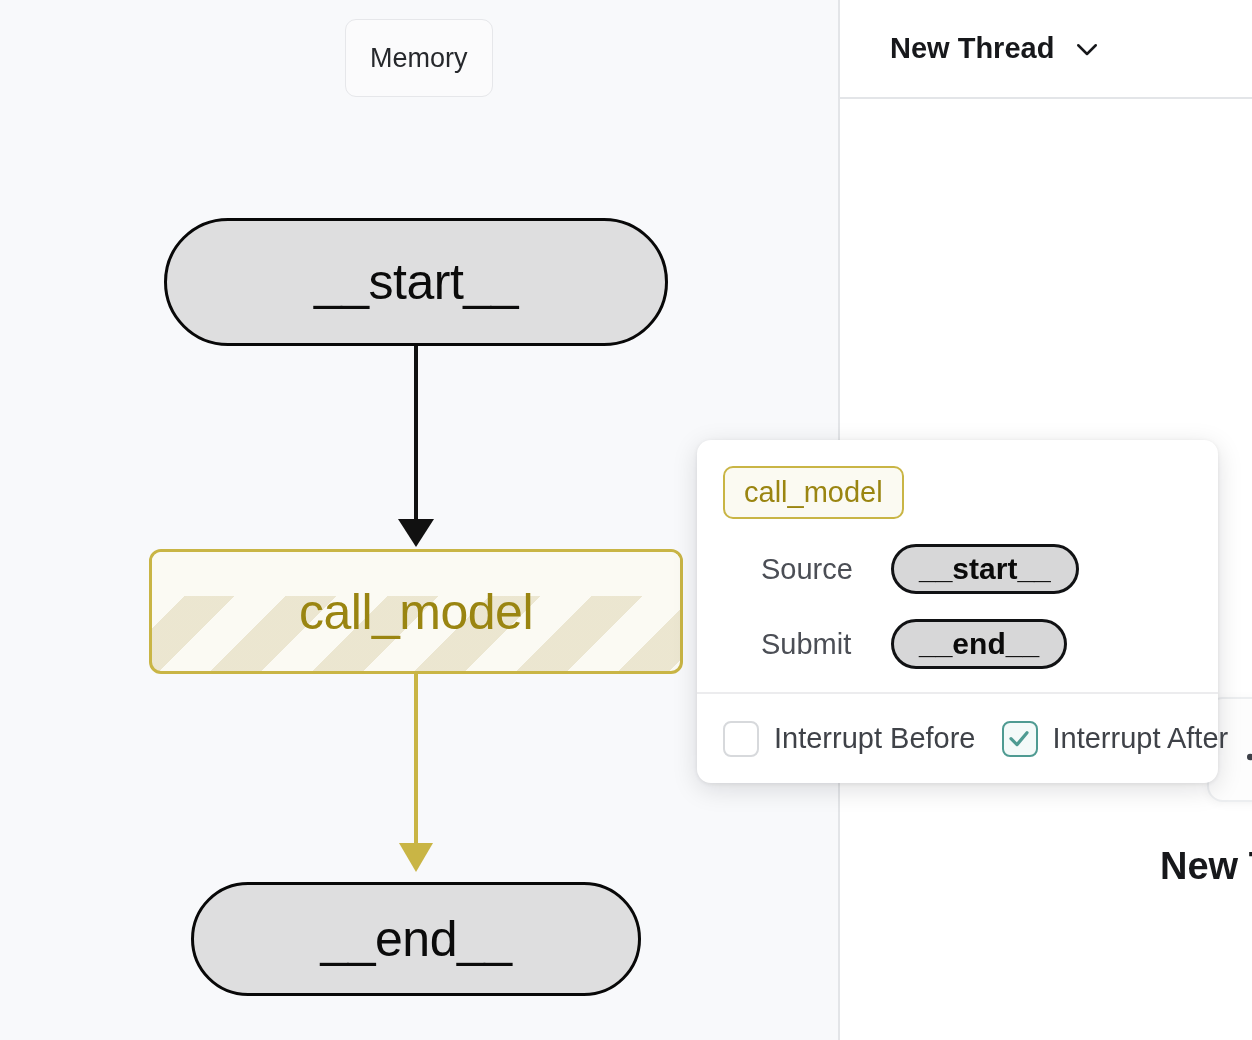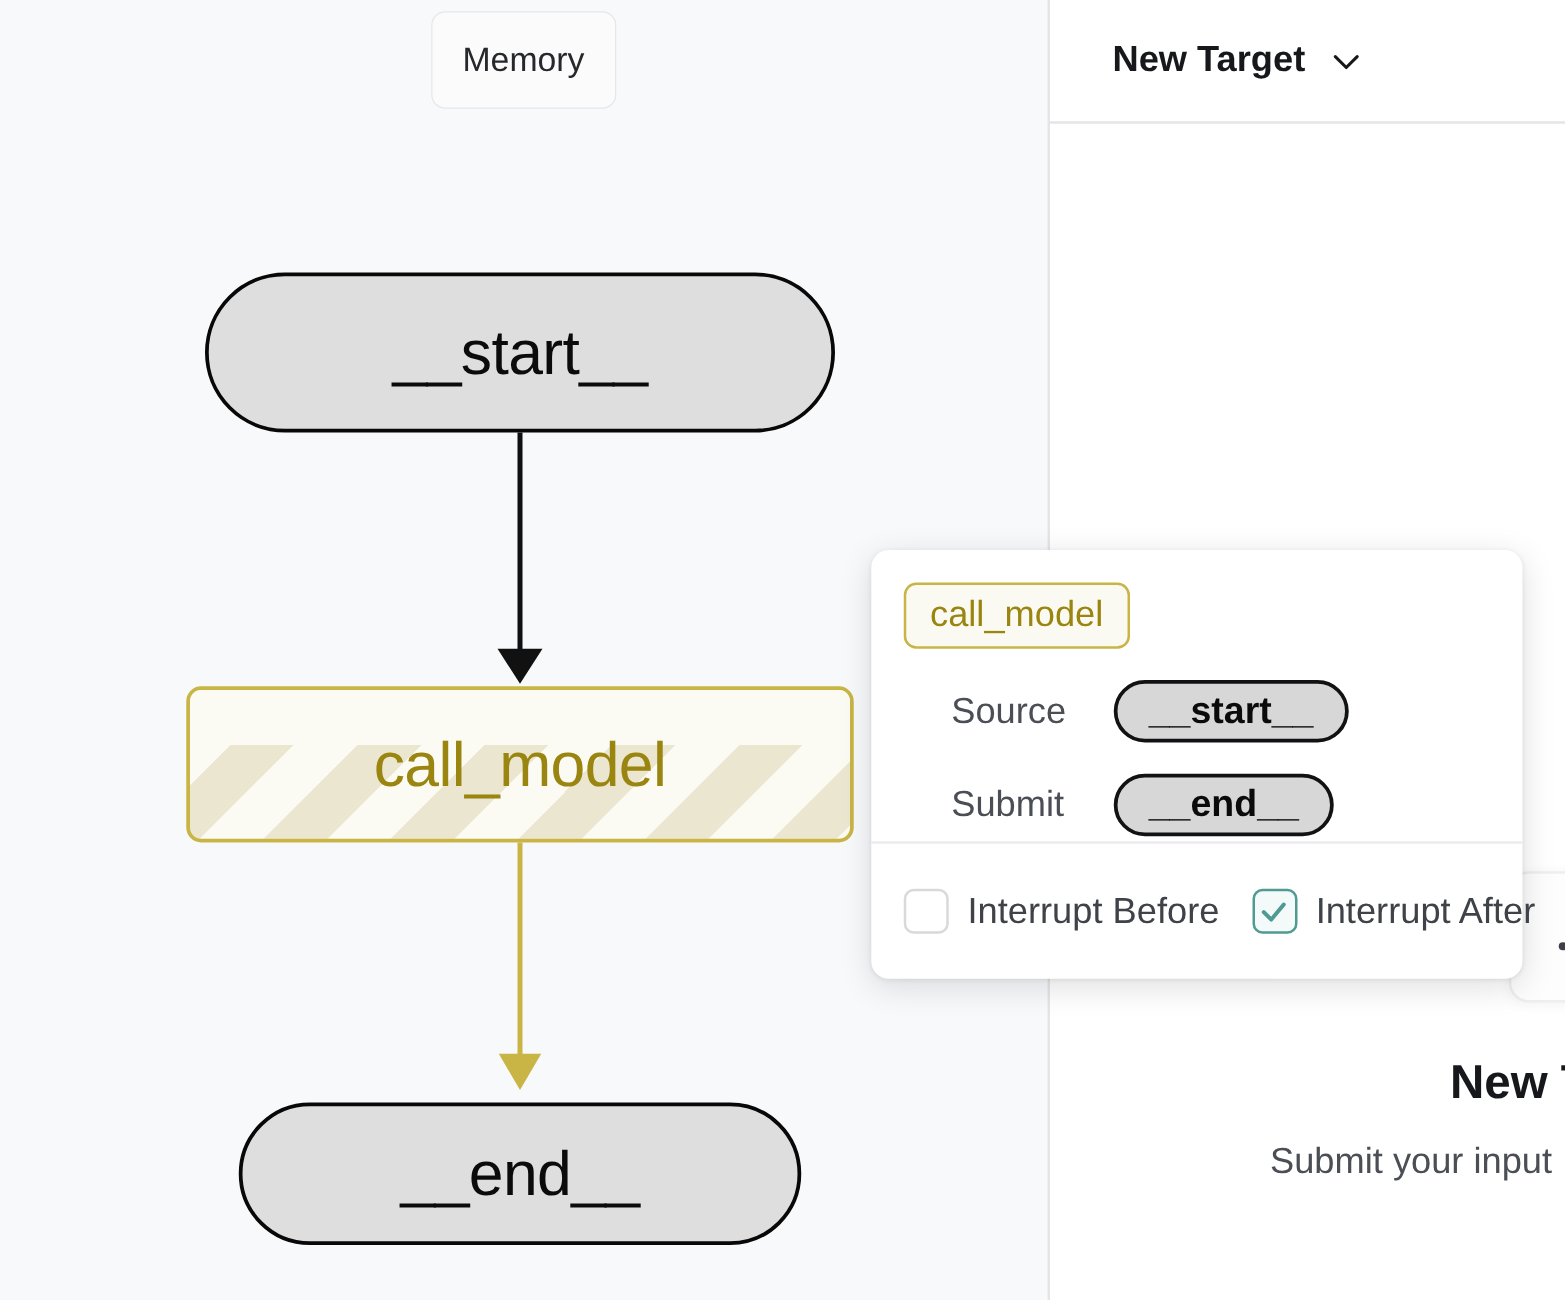--- a/index.html
+++ b/index.html
@@ -23,21 +23,21 @@
   .pane-divider {
     position: absolute;
     left: 838px; top: 0;
     width: 2px; height: 1040px;
     background: #e3e5e8;
   }
 
   
   .toolbar {
     position: absolute;
-    left: 345px; top: 9px;
+    left: 345px; top: 19px;
     display: flex;
     gap: 29px;
     align-items: flex-start;
   }
   .tb-btn {
     background: #fbfbfc;
     border: 1px solid #e6e7ea;
     border-radius: 11px;
     height: 78px;
     display: flex;
@@ -218,21 +218,21 @@
     color: #0b0b0b;
     font-size: 30px;
     font-weight: bold;
     cursor: pointer;
     white-space: nowrap;
   }
 
   .popup-footer {
     position: absolute;
     left: 0; bottom: 0;
-    width: 100%; height: 110px;
+    width: 100%; height: 91px;
     border-top: 2px solid #ececee;
     display: flex;
     align-items: center;
     padding-left: 26px;
     gap: 18px;
   }
   .cbx-wrap { display: flex; align-items: center; gap: 15px; cursor: pointer; }
   .cbx {
     width: 36px; height: 36px;
     border: 2px solid #d7d9dc;
@@ -278,29 +278,28 @@
       <div class="tb-btn">
         <span>Memory</span>
       </div>
     </div>
   </div>
 
   <div class="pane-divider"></div>
 
   <div class="right-pane">
     <div class="thread-header">
-      <span class="thread-title">New Target</span>
+      <span class="thread-title">New Thread</span>
       <svg class="chev" viewBox="0 0 24 24" fill="none" stroke="#17181b" stroke-width="2" stroke-linecap="round" stroke-linejoin="round">
         <polyline points="5,9 12,16 19,9"></polyline>
       </svg>
     </div>
   </div>
 
   <div class="empty-title">New T</div>
-  <div class="empty-sub">Submit your input</div>
 
   <div class="edge-card">
     <svg class="card-ico" viewBox="0 0 24 24" fill="#3d4048">
       <circle cx="16" cy="8" r="4.2"></circle>
       <circle cx="9" cy="16" r="2.6"></circle>
     </svg>
   </div>
 
   <div class="popup">
     <div class="popup-body">

